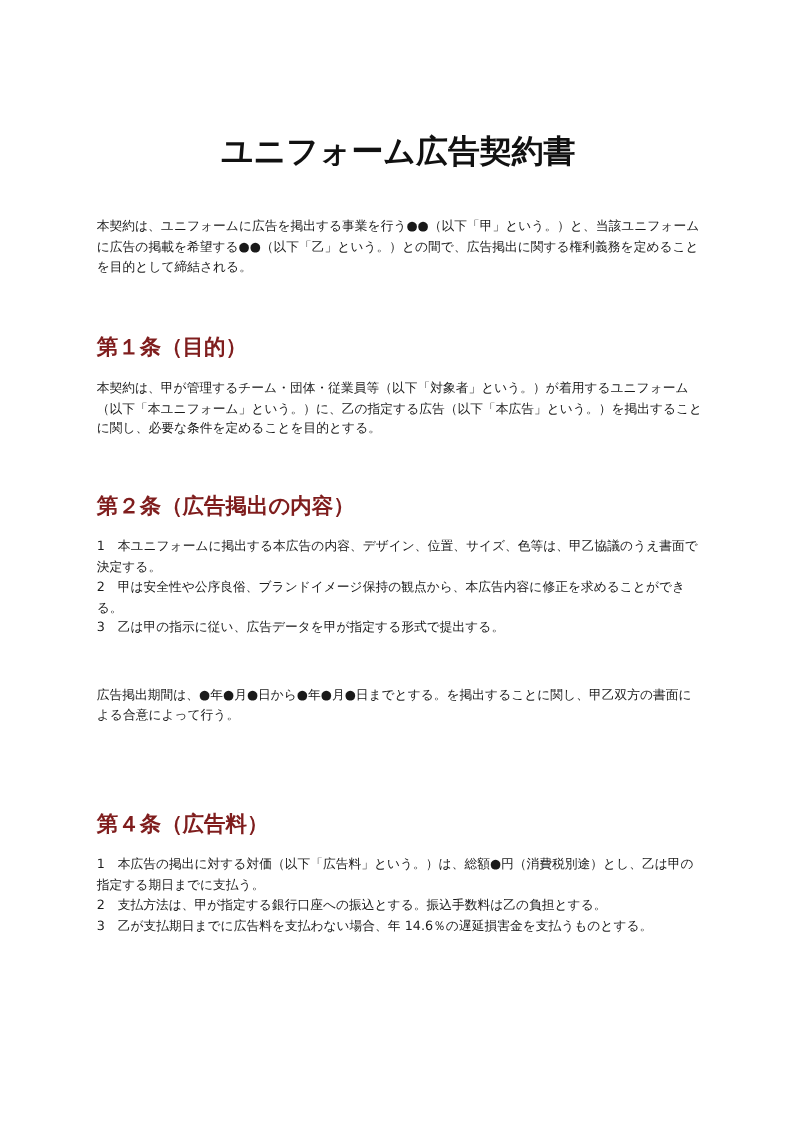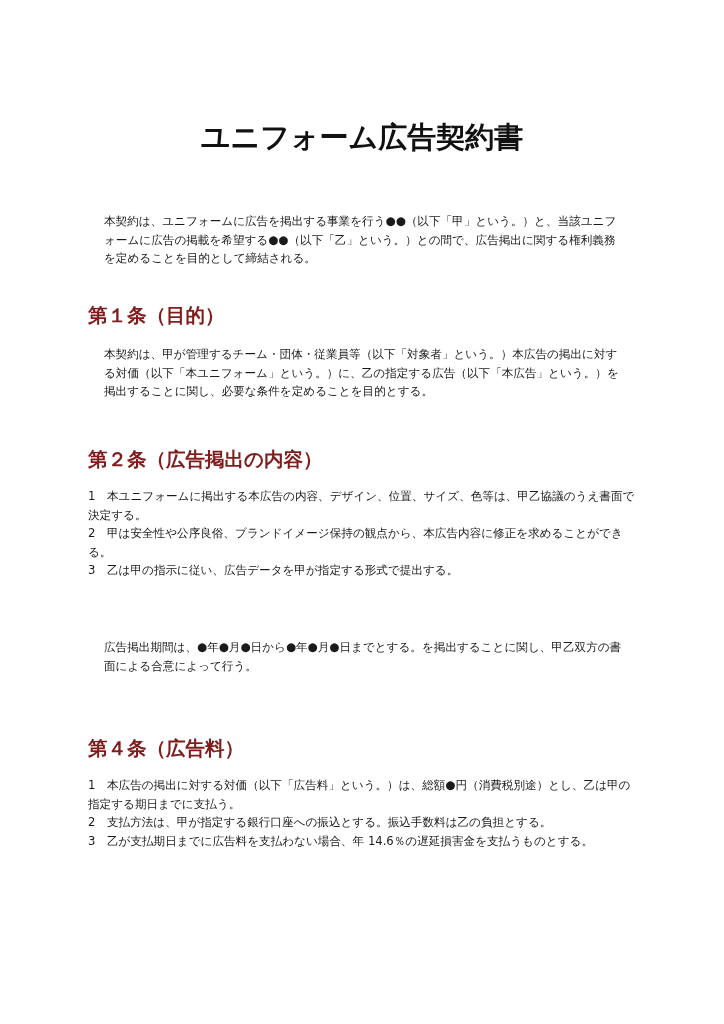--- a/index.html
+++ b/index.html
@@ -34,21 +34,21 @@
       color: #111;
     }
     .block {
       position: absolute;
       left: 88px;
       width: 552px;
     }
     .para {
       font-size: 11.6px;
       line-height: 18.6px;
-      margin: 16px;
+      margin: 0;
       color: #1a1a1a;
       word-break: break-all;
     }
     .heading {
       font-size: 19.5px;
       font-weight: bold;
       line-height: 26px;
       margin: 0 0 14px 0;
       color: #7f1d1d;
     }
@@ -66,21 +66,21 @@
 <div class="page">
 
   <h1 class="title">ユニフォーム広告契約書</h1>
 
   <div class="block" style="top:196px;">
     <p class="para">本契約は、ユニフォームに広告を掲出する事業を行う●●（以下「甲」という。）と、当該ユニフォームに広告の掲載を希望する●●（以下「乙」という。）との間で、広告掲出に関する権利義務を定めることを目的として締結される。</p>
   </div>
 
   <div class="block" style="top:303px;">
     <h2 class="heading">第１条（目的）</h2>
-    <p class="para">本契約は、甲が管理するチーム・団体・従業員等（以下「対象者」という。）本広告の掲出に対する対価（以下「本ユニフォーム」という。）に、乙の指定する広告（以下「本広告」という。）を掲出することに関し、必要な条件を定めることを目的とする。</p>
+    <p class="para">本契約は、甲が管理するチーム・団体・従業員等（以下「対象者」という。）が着用するユニフォーム（以下「本ユニフォーム」という。）に、乙の指定する広告（以下「本広告」という。）を掲出することに関し、必要な条件を定めることを目的とする。</p>
   </div>
 
   <div class="block" style="top:447px;">
     <h2 class="heading">第２条（広告掲出の内容）</h2>
     <p class="item">1　本ユニフォームに掲出する本広告の内容、デザイン、位置、サイズ、色等は、甲乙協議のうえ書面で決定する。</p>
     <p class="item">2　甲は安全性や公序良俗、ブランドイメージ保持の観点から、本広告内容に修正を求めることができる。</p>
     <p class="item">3　乙は甲の指示に従い、広告データを甲が指定する形式で提出する。</p>
   </div>
 
   <div class="block" style="top:622px;">

